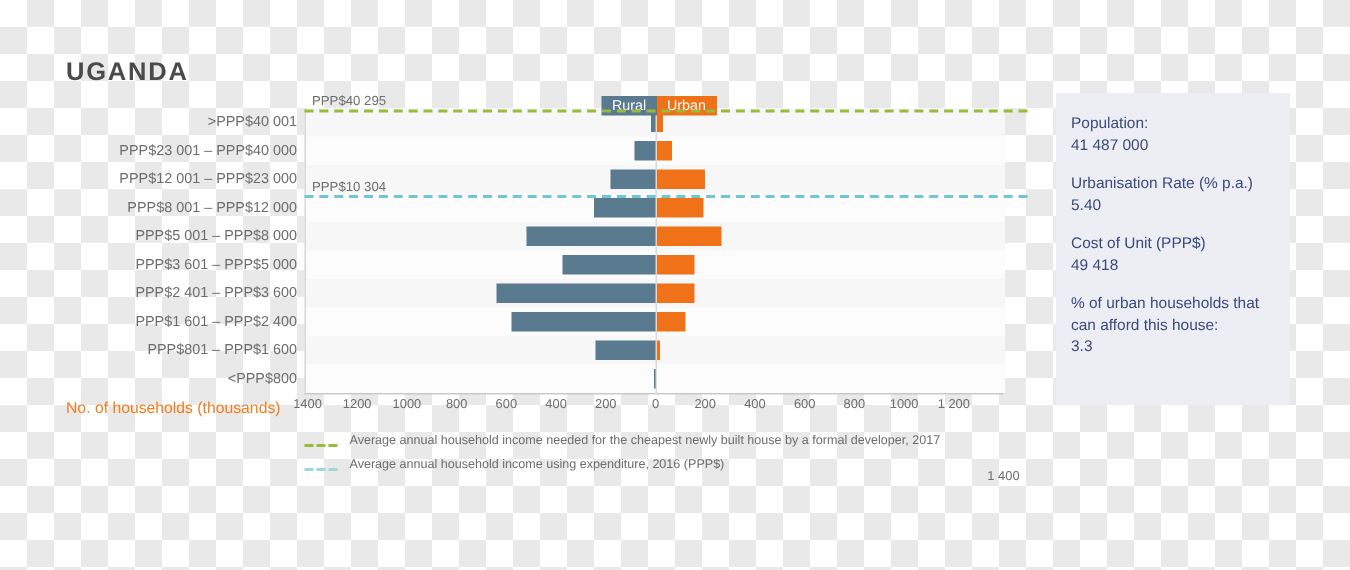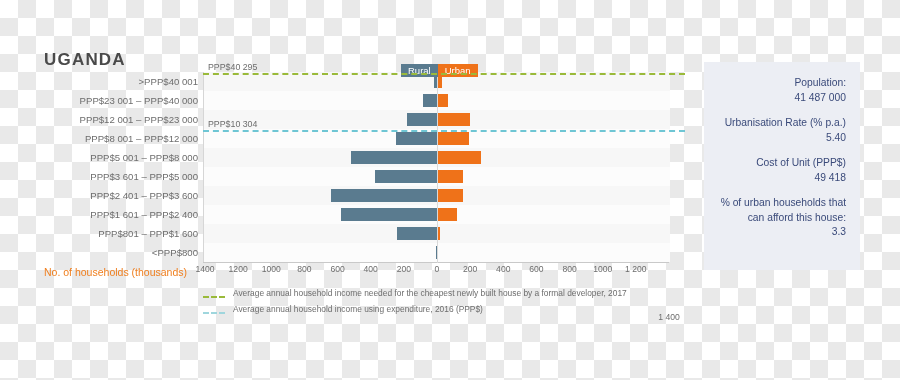--- a/index.html
+++ b/index.html
@@ -20,21 +20,20 @@
     background-position:0 0,18px 18px;
     z-index:0;
   }
   .page{position:absolute;inset:0;z-index:2;}
 
   
   .title{
     position:absolute;left:44px;top:38px;
     font-size:17px;font-weight:bold;letter-spacing:1.2px;
     color:#4a4a4a;
-    margin-top:12px;
   }
   .subtitle{
     position:absolute;left:44px;top:58px;
     font-size:11.5px;color:#ef7f1f;letter-spacing:.1px;
   }
 
   
   .legend{
     position:absolute;left:401px;top:64px;
     display:flex;height:13px;font-size:9.5px;line-height:13px;
@@ -109,21 +108,21 @@
   }
   .fn .dash.green{border-color:#9aba3a;}
   .fn .dash.teal{border-color:#9fd6dd;}
 
   
   .stats{
     position:absolute;left:704px;top:62px;width:156px;height:208px;
     background:#eceef4;z-index:3;
   }
   .stats-inner{
-    padding:14px 14px 0 10px;text-align:right;
+    padding:14px 14px 0 10px;text-align:left;
     color:#3a4a7a;font-size:10.3px;line-height:14.5px;
   }
   .stat{margin-bottom:11px;}
   .stat .val{display:block;}
 </style>
 </head>
 <body>
 
 <div class="checker"></div>
 

